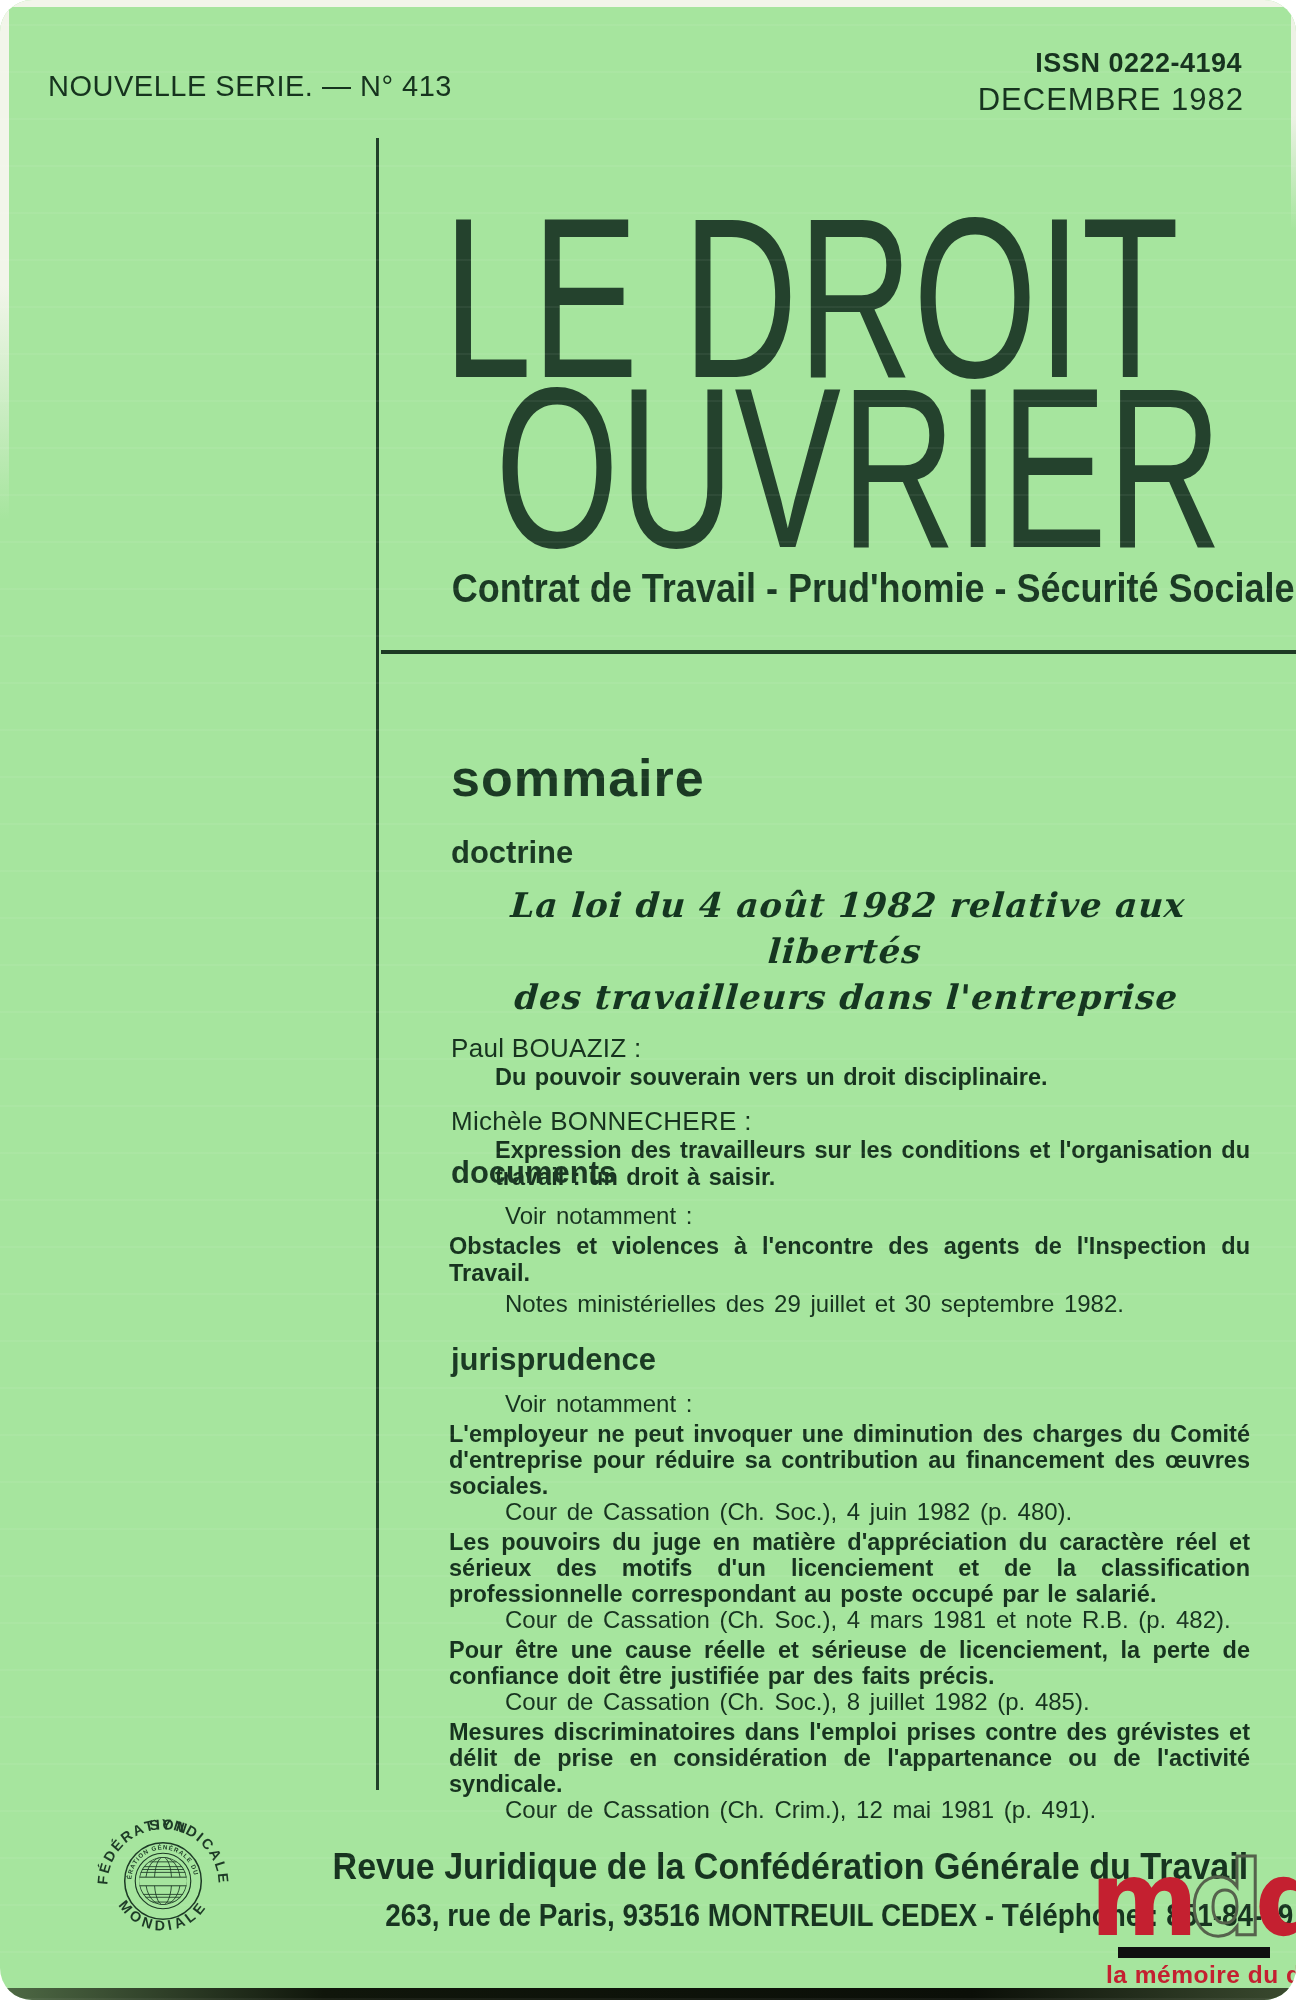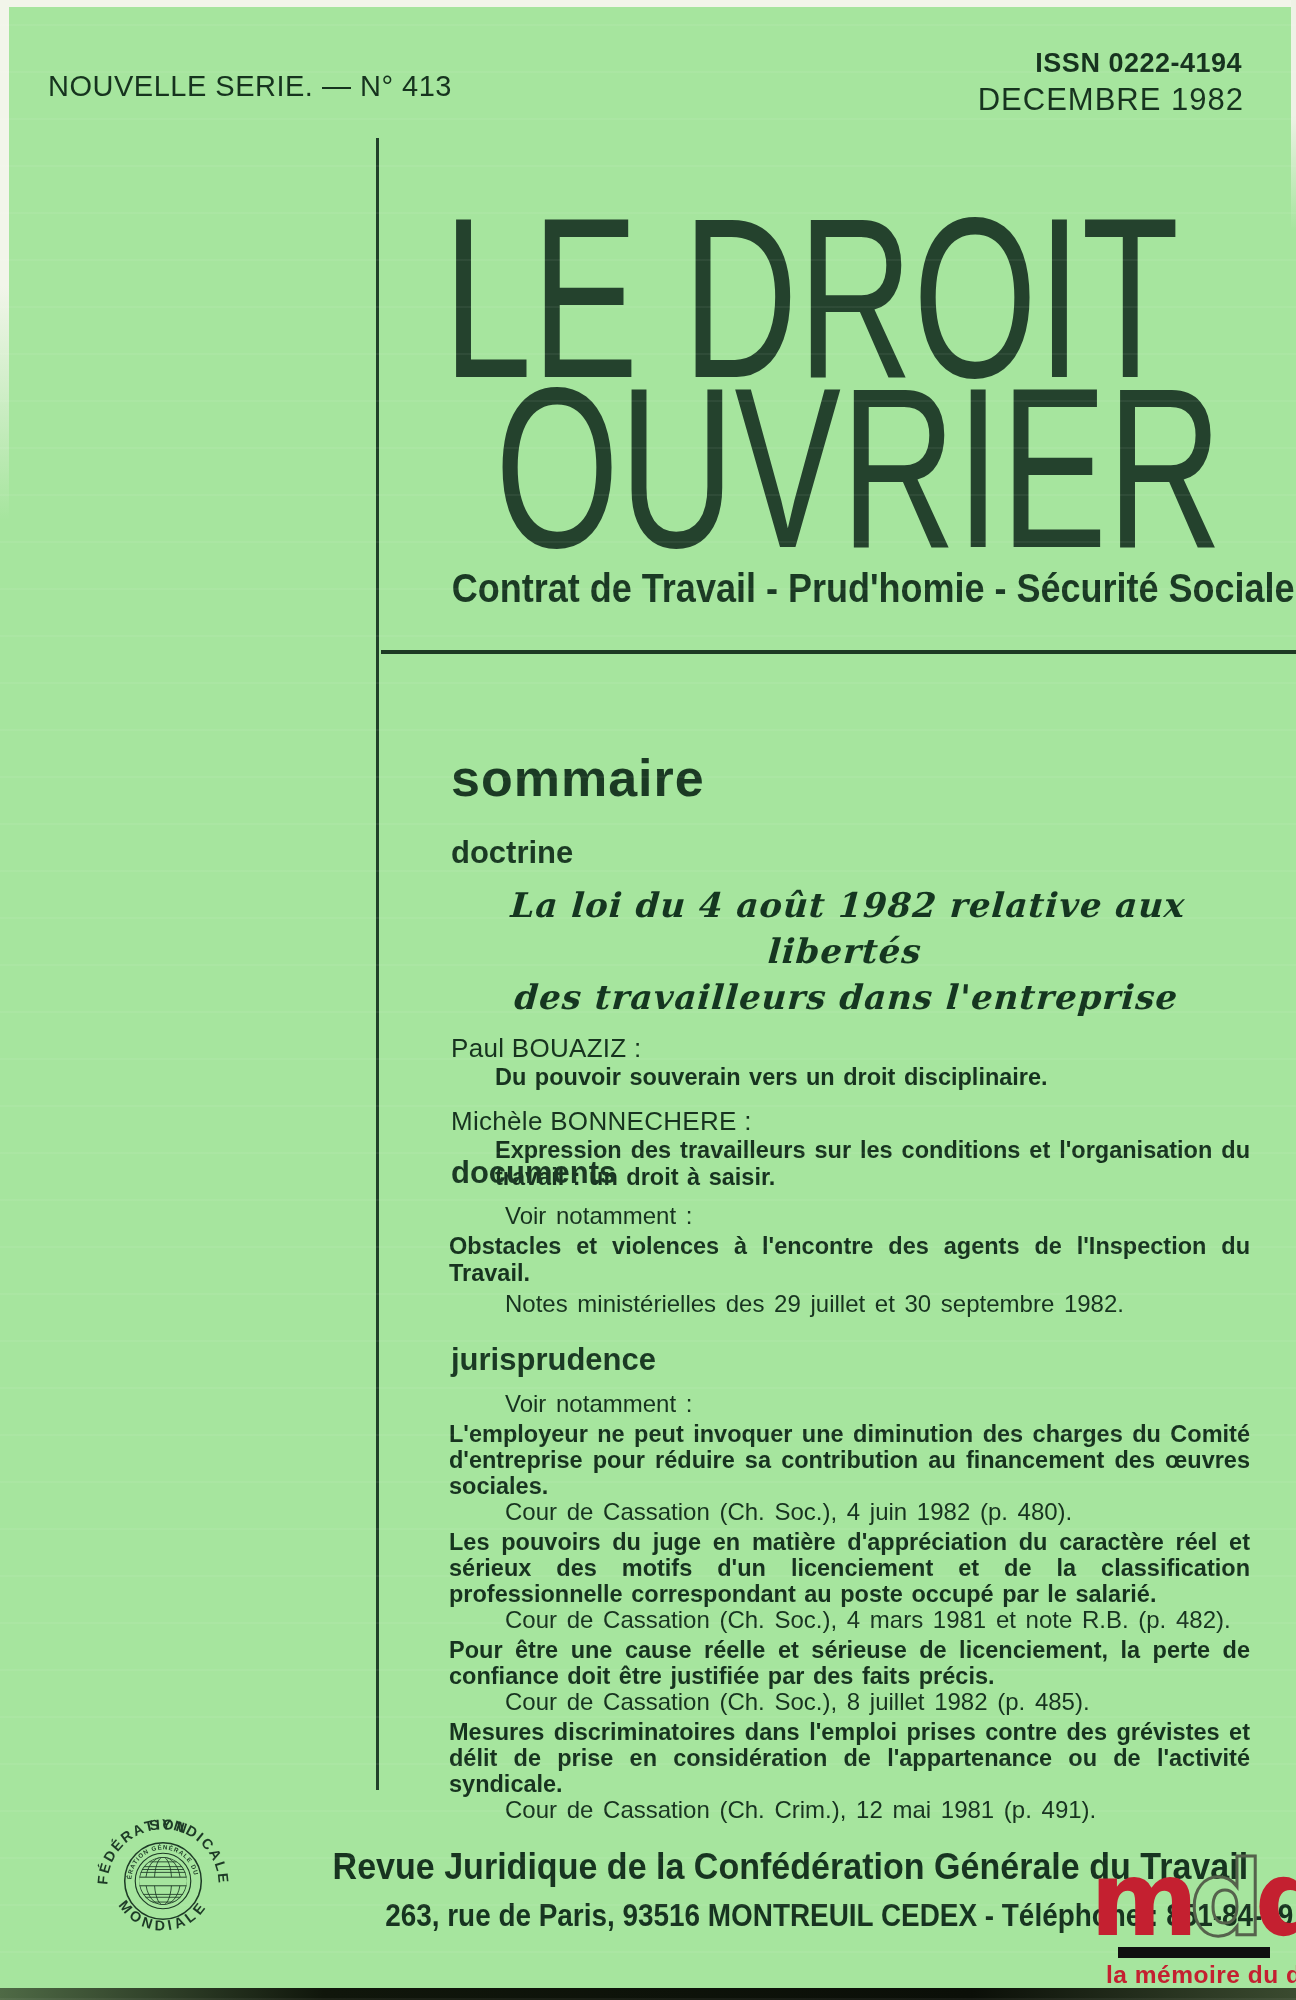--- a/index.html
+++ b/index.html
@@ -3,20 +3,21 @@
 <meta charset="utf-8">
 <style>
   html,body{margin:0;padding:0;}
   .page{
     position:relative;
     width:1296px;height:2000px;
     background:#a6e59e;
     overflow:hidden;
     font-family:"Liberation Sans", sans-serif;
     color:#17331f;
+    border-radius:32px;
   }
   
   .edge-top{position:absolute;left:0;top:0;right:0;height:7px;background:#f2f5ea;}
   .edge-left{position:absolute;left:0;top:0;width:9px;height:520px;
     background:linear-gradient(#f2f5ea 55%, rgba(242,245,234,0));}
   .edge-right{position:absolute;right:0;top:0;width:5px;height:230px;
     background:linear-gradient(#eef2e6 50%, rgba(238,242,230,0));}
   .bottom-strip{position:absolute;left:0;right:0;bottom:0;height:12px;
     background:linear-gradient(to right, rgba(32,40,22,.65), #10160b 25%, #0b0f08 75%, rgba(40,48,28,.85));}
   .texture{position:absolute;inset:0;pointer-events:none;

